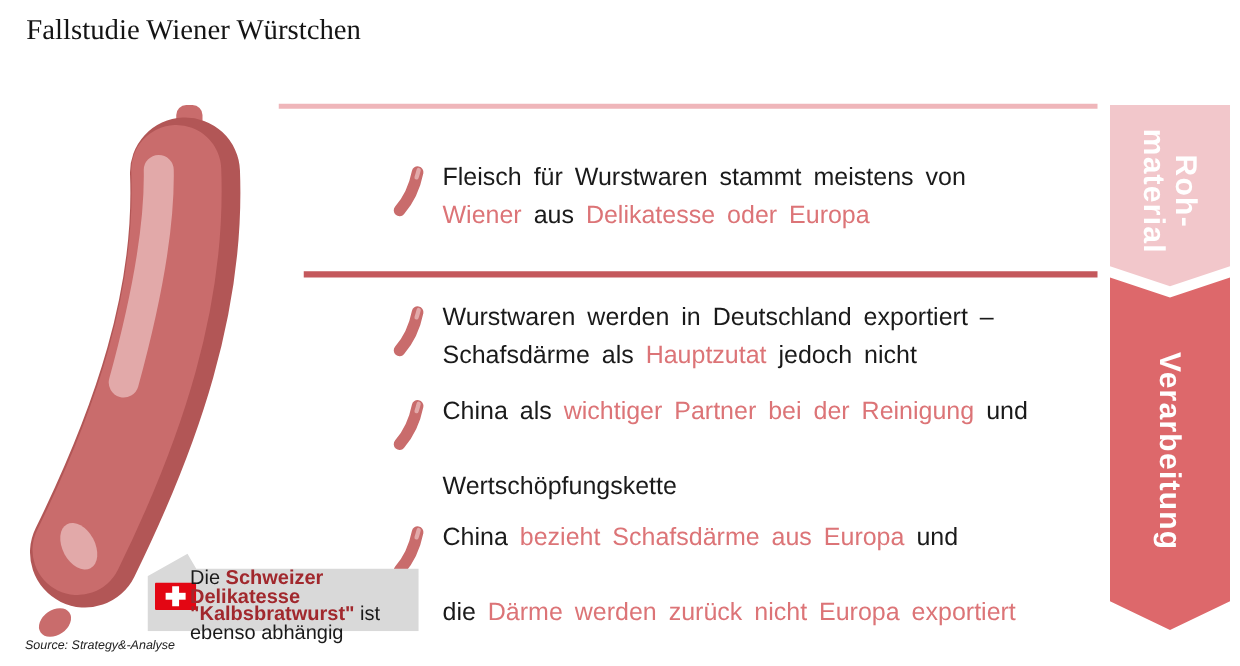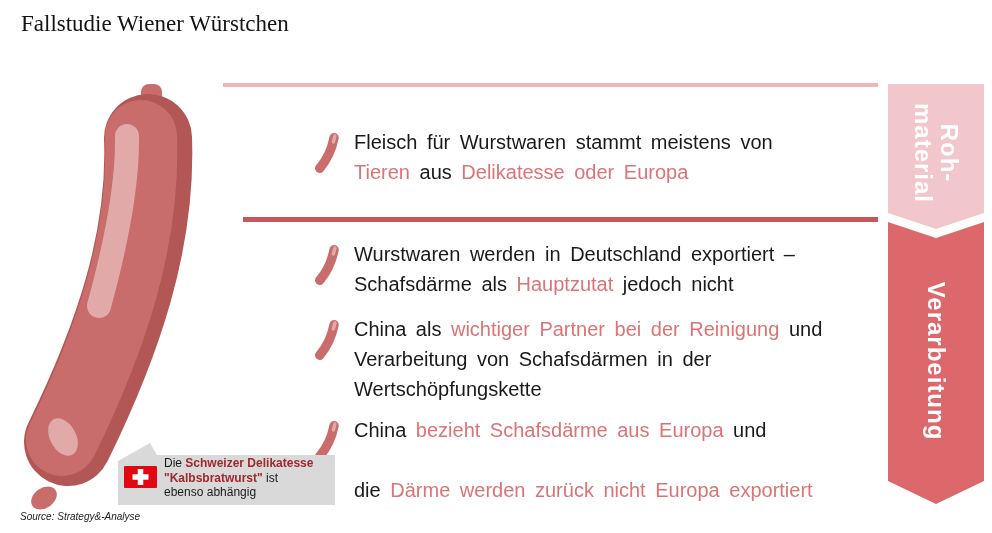--- a/index.html
+++ b/index.html
@@ -16,21 +16,21 @@
   .bullet-text{margin-left:44px;font-size:20px;line-height:30px;word-spacing:4px;color:#1a1a1a;}
   .b0{top:127px;} .b1{top:239px;} .b2{top:314px;} .b3{top:415px;}
   .seg-plain{color:#1a1a1a;}
   .seg-accent{color:var(--accent);}
   .seg-strong{color:var(--callout_red);font-weight:bold;}
   .stage-rail{position:absolute;left:886px;top:80px;width:100px;height:432px;}
   .banner-label{font-family:"Liberation Sans",sans-serif;font-weight:bold;font-size:24px;
                 fill:#ffffff;letter-spacing:1px;}
   .callout-shape{position:absolute;left:118px;top:441px;width:217px;height:64px;}
   .flag{position:absolute;left:124px;top:466px;width:33px;height:22px;}
-  .callout-text{position:absolute;left:164px;top:456px;width:175px;font-size:12px;
+  .callout-text{position:absolute;left:152px;top:456px;width:175px;font-size:16px;
                 line-height:14.5px;color:#1a1a1a;}
   .callout-text .seg-plain{color:#1a1a1a;}
   .source{position:absolute;left:20px;top:511px;font-size:10px;color:#222222;font-style:italic;}
 </style>
 </head>
 <body>
 
 <div class="slide">
 
   <h1 class="title">Fallstudie Wiener Würstchen</h1>
@@ -45,37 +45,37 @@
   </svg>
 
   <div class="divider divider-1"></div>
   <div class="divider divider-2"></div>
 
   <div class="bullet b0">
     <svg class="bullet-icon" viewBox="0 0 40 50">
       <path d="M9,43 C16,35 23,22 26,7" stroke="var(--sausage_main)" stroke-width="11" fill="none" stroke-linecap="round"></path>
       <path d="M25,12 C26,9 26.5,7 27,5" stroke="var(--sausage_light)" stroke-width="4" fill="none" stroke-linecap="round"></path>
     </svg>
-    <div class="bullet-text"><span class="seg-plain">Fleisch für Wurstwaren stammt meistens von</span><br><span class="seg-accent">Tieren</span><span class="seg-plain"> aus </span><span class="seg-accent">Delikatesse oder Europa</span></div>
+    <div class="bullet-text"><span class="seg-plain">Fleisch für Wurstwaren stammt meistens von</span><br><span class="seg-accent">Wiener</span><span class="seg-plain"> aus </span><span class="seg-accent">Delikatesse oder Europa</span></div>
   </div>
 
   <div class="bullet b1">
     <svg class="bullet-icon" viewBox="0 0 40 50">
       <path d="M9,43 C16,35 23,22 26,7" stroke="var(--sausage_main)" stroke-width="11" fill="none" stroke-linecap="round"></path>
       <path d="M25,12 C26,9 26.5,7 27,5" stroke="var(--sausage_light)" stroke-width="4" fill="none" stroke-linecap="round"></path>
     </svg>
     <div class="bullet-text"><span class="seg-plain">Wurstwaren werden in Deutschland exportiert –</span><br><span class="seg-plain">Schafsdärme als </span><span class="seg-accent">Hauptzutat</span><span class="seg-plain"> jedoch nicht</span></div>
   </div>
 
   <div class="bullet b2">
     <svg class="bullet-icon" viewBox="0 0 40 50">
       <path d="M9,43 C16,35 23,22 26,7" stroke="var(--sausage_main)" stroke-width="11" fill="none" stroke-linecap="round"></path>
       <path d="M25,12 C26,9 26.5,7 27,5" stroke="var(--sausage_light)" stroke-width="4" fill="none" stroke-linecap="round"></path>
     </svg>
-    <div class="bullet-text"><span class="seg-plain">China als </span><span class="seg-accent">wichtiger Partner bei der Reinigung</span><span class="seg-plain"> und</span><br><span class="seg-plain">Verarbeitung von Schafsdärmen in der</span><br><span class="seg-plain">Wertschöpfungskette</span></div>
+    <div class="bullet-text"><span class="seg-plain">China als </span><span class="seg-accent">wichtiger Partner bei der Reinigung</span><span class="seg-plain"> und</span><br><br><span class="seg-plain">Wertschöpfungskette</span></div>
   </div>
 
   <div class="bullet b3">
     <svg class="bullet-icon" viewBox="0 0 40 50">
       <path d="M9,43 C16,35 23,22 26,7" stroke="var(--sausage_main)" stroke-width="11" fill="none" stroke-linecap="round"></path>
       <path d="M25,12 C26,9 26.5,7 27,5" stroke="var(--sausage_light)" stroke-width="4" fill="none" stroke-linecap="round"></path>
     </svg>
     <div class="bullet-text"><span class="seg-plain">China </span><span class="seg-accent">bezieht Schafsdärme aus Europa</span><span class="seg-plain"> und</span><br><br><span class="seg-plain">die </span><span class="seg-accent">Därme werden zurück nicht Europa exportiert</span></div>
   </div>
 

